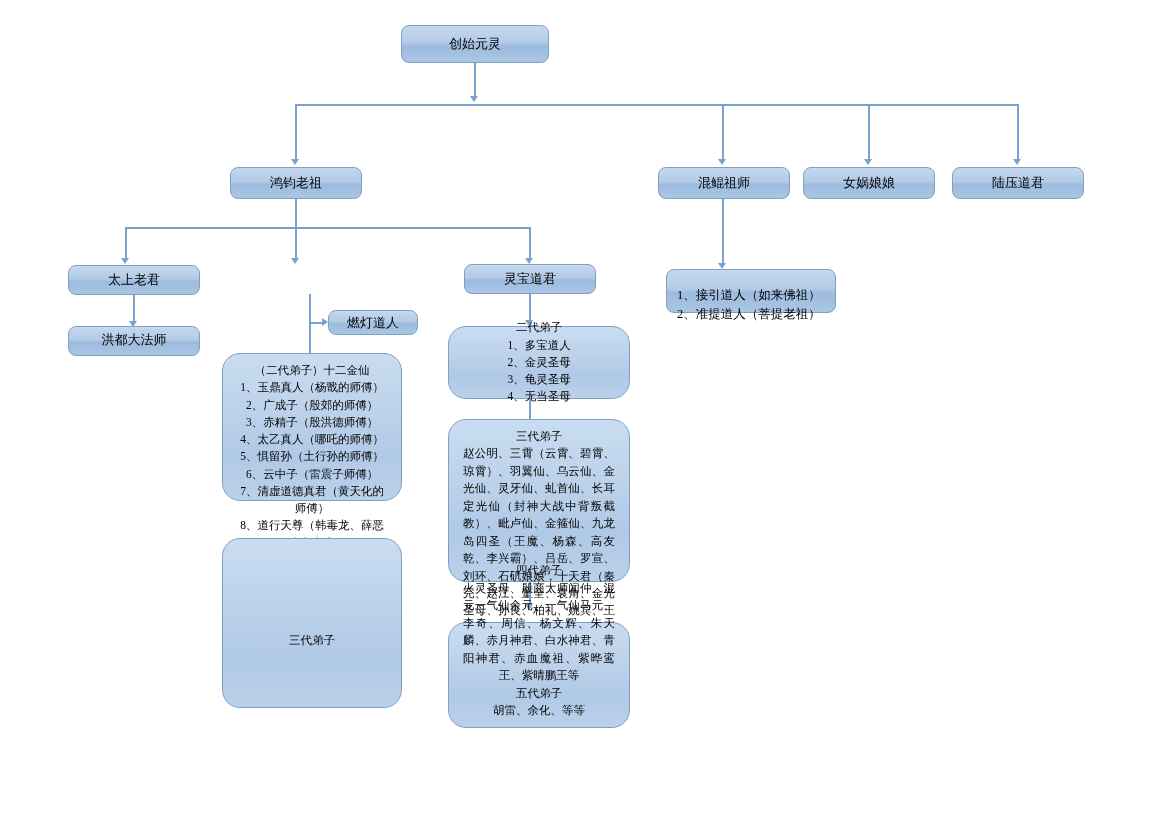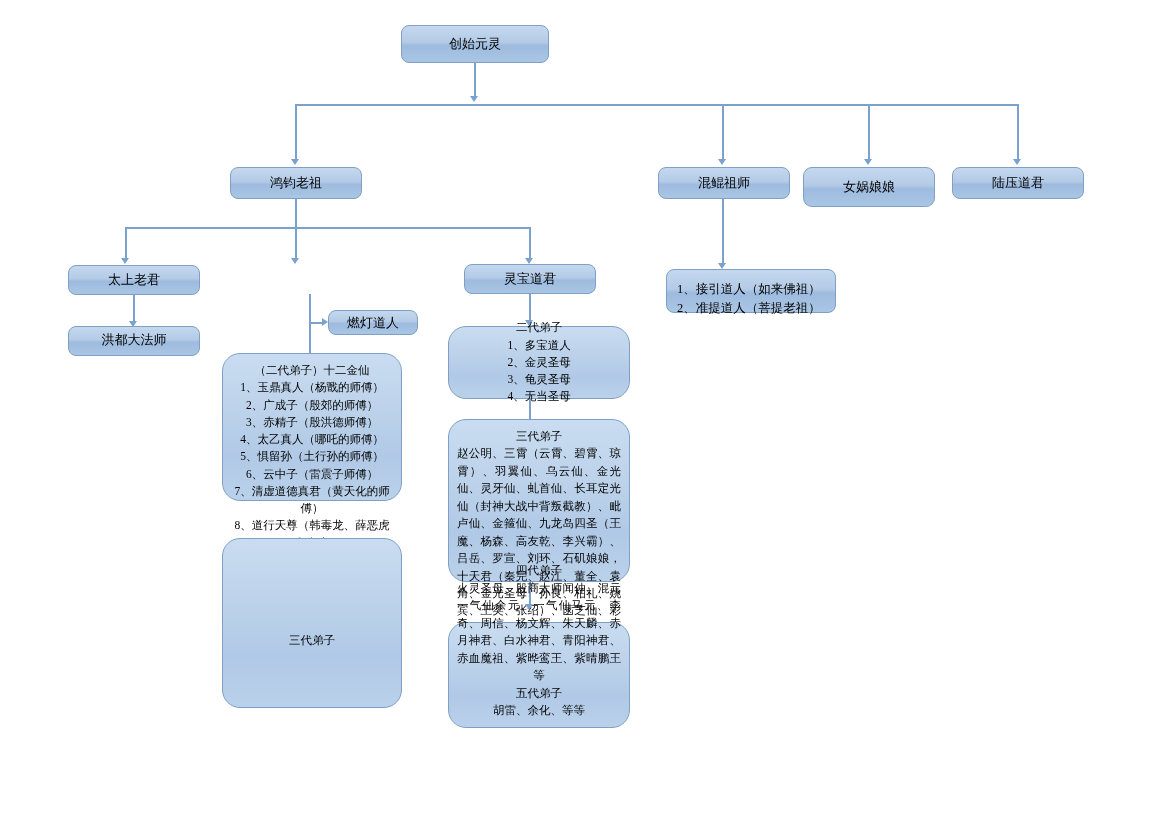--- a/index.html
+++ b/index.html
@@ -26,40 +26,40 @@
     text-align:center;
     font-size:13px;
     line-height:1.35;
     color:#000;
   }
   .node.big{
     border-radius:18px;
     background:linear-gradient(to bottom,#c9dcf1 0%,#bcd2ea 40%,#b0c9e6 70%,#bad1ea 100%);
     align-items:flex-start;
     justify-content:flex-start;
-    padding:8px 8px;
+    padding:8px 14px;
   }
   .node.big .inner{width:100%;}
   .node.big .ttl{
     display:block;
     text-align:center;
     font-size:11.5px;
     line-height:1.5;
   }
   .node.big .body{
     display:block;
     text-align:center;
     font-size:11.5px;
     line-height:1.52;
     text-align:justify;
     text-align-last:center;
   }
   .node.multiline{
     display:block;
-    padding:10px 10px;
+    padding:16px 10px;
     font-size:12.5px;
     line-height:1.5;
     text-align:left;
   }
 
   
   .ln{position:absolute;background:#7ba2cc;}
   .vl{width:1.6px;}
   .hl{height:1.6px;}
   .arrow{
@@ -102,21 +102,21 @@
 
   <div class="ln vl" style="left:1017px;top:104px;width:1.6px;height:57px;"></div>
   <div class="arrow" style="left:1013px;top:159px;"></div>
 
   <div class="node" style="left:230px;top:167px;width:132px;height:32px;">
     <span>鸿钧老祖</span>
   </div>
   <div class="node" style="left:658px;top:167px;width:132px;height:32px;">
     <span>混鲲祖师</span>
   </div>
-  <div class="node" style="left:803px;top:167px;width:132px;height:40px;border-radius:9px;">
+  <div class="node" style="left:803px;top:167px;width:132px;height:32px;">
     <span>女娲娘娘</span>
   </div>
   <div class="node" style="left:952px;top:167px;width:132px;height:32px;">
     <span>陆压道君</span>
   </div>
 
   <div class="ln vl" style="left:295px;top:199px;width:1.6px;height:28px;"></div>
   <div class="ln hl" style="left:126px;top:227px;width:405px;height:1.6px;"></div>
   <div class="ln vl" style="left:125px;top:227px;width:1.6px;height:33px;"></div>
   <div class="arrow" style="left:121px;top:258px;"></div>

